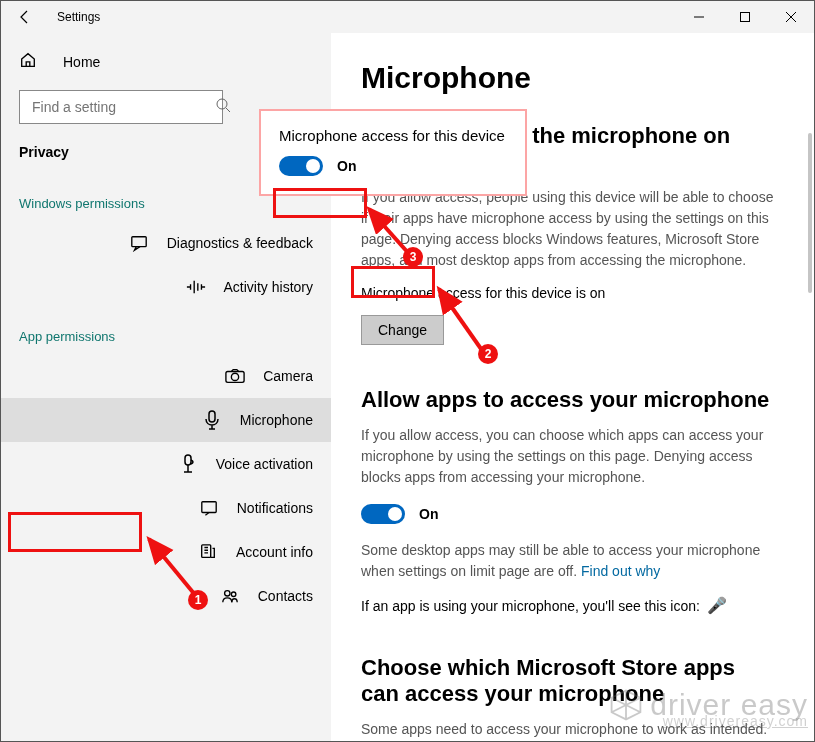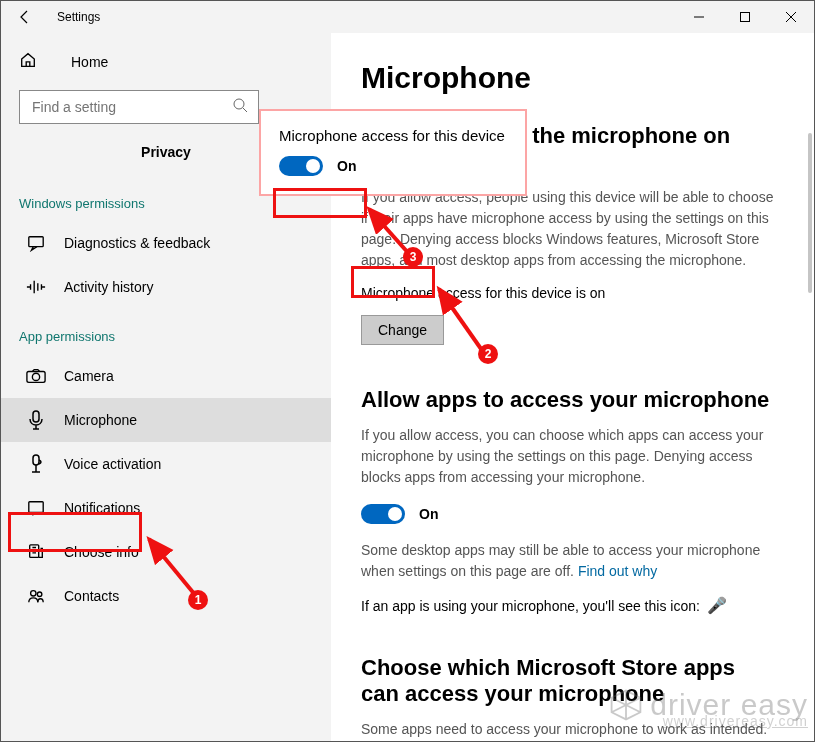--- a/index.html
+++ b/index.html
@@ -39,41 +39,42 @@
   
   .container { display:flex; height:calc(100% - 32px); }
   .sidebar {
     width:330px; background:#f3f3f3; padding:10px 0 0 0;
     overflow:hidden;
   }
   .content {
     flex:1; padding:28px 40px 0 30px; overflow:hidton; position:relative;
   }
   .home-row {
-    display:flex; align-items:center; gap:34px;
+    display:flex; align-items:center; gap:26px;
     padding:8px 18px; cursor:pointer; font-size:14px;
   }
   .search-box {
-    margin:10px 0 14px 18px; width:240px; height:34px;
+    margin:10px 0 14px 18px; width:204px; height:34px;
     border:1px solid #888; background:#fff;
     display:flex; align-items:center; padding:0 10px;
   }
   .search-box input {
     flex:1; border:none; outline:none; font-size:14px; background:transparent;
   }
   .sidebar .group-title {
-    font-size:14px; font-weight:600; padding:6px 18px 16px 18px;text-align:center;
+    font-size:14px; font-weight:600; padding:6px 18px 16px 18px;
   }
   .sidebar .section-label {
     font-size:13px; color:#0f766e; padding:20px 18px 10px 18px;
   }
   .nav-item {
     display:flex; align-items:center; gap:18px;
-    padding:12px 25px; font-size:14px; cursor:pointer;
+    padding:12px 18px; font-size:14px; cursor:pointer;
     position:relative;
+    justify-content:flex-end;
   }
   .nav-item.selected { background:#ddd; }
   .nav-item .icon { width:20px; height:20px; display:flex; align-items:center; justify-content:center; }
   .icon svg { stroke:#000; fill:none; stroke-width:1.5; }
   
   h1.page-title { font-weight:600; font-size:30px; margin:0 0 28px 0; }
   h2.sect { font-weight:600;font-size:22px; margin:0 0 12px 0; }
   p.desc { font-size:14px; color:#555; margin:0 0 14px 0; line-height:1.5;}
   p.status { font-size:14px; margin:0 0 14px 0; }
   .change-btn {
@@ -229,21 +230,21 @@
         </span>
       <span>Notifications</span>
     </div>
     <div class="nav-item">
       <span class="icon">
           <svg width="18" height="18" viewBox="0 0 20 20">
             <rect x="3" y="2" width="10" height="14" rx="1"></rect>
             <path d="M6 5 H10 M6 8 H10 M6 11 H10 M15 6 H17 V16 H13"></path>
           </svg>
         </span>
-      <span>Choose info</span>
+      <span>Account info</span>
     </div>
     <div class="nav-item">
       <span class="icon">
           <svg width="18" height="18" viewBox="0 0 20 20">
             <circle cx="7" cy="7" r="3"></circle>
             <path d="M2 17 C2 13 5 12 7 12 C9 12 12 13 12 17"></path>
             <circle cx="14" cy="8" r="2.5"></circle>
             <path d="M12 17 C12 14 14 13 15 13 C17 13 18 14 18 17"></path>
           </svg>
         </span>
@@ -260,21 +261,21 @@
     <p class="status">Microphone access for this device is on</p>
     <button class="change-btn">Change</button>
 
     <h2 class="sect" style="margin-top:42px;">Allow apps to access your microphone</h2>
     <p class="desc">If you allow access, you can choose which apps can access your microphone by using the settings on this page. Denying access blocks apps from accessing your microphone.</p>
     <div class="toggle-row">
       <div class="toggle"></div>
       <span class="toggle-label">On</span>
     </div>
     <p class="desc">
-      <span>Some desktop apps may still be able to access your microphone when settings on this page are off. </span><a href="#" class="link">Find out why</a>
+      <span>Some desktop apps may still be able to access your microphone when settings on limit page are off. </span><a href="#" class="link">Find out why</a>
     </p>
     <p class="status">
       <span>If an app is using your microphone, you'll see this icon:</span>
       &nbsp;<span class="mic-glyph">🎤</span>
     </p>
 
     <h2 class="sect" style="margin-top:40px;">Choose which Microsoft Store apps can access your microphone</h2>
     <p class="desc">Some apps need to access your microphone to work as intended. Turning off an app here might limit what it can do.</p>
   </div>
 </div>

